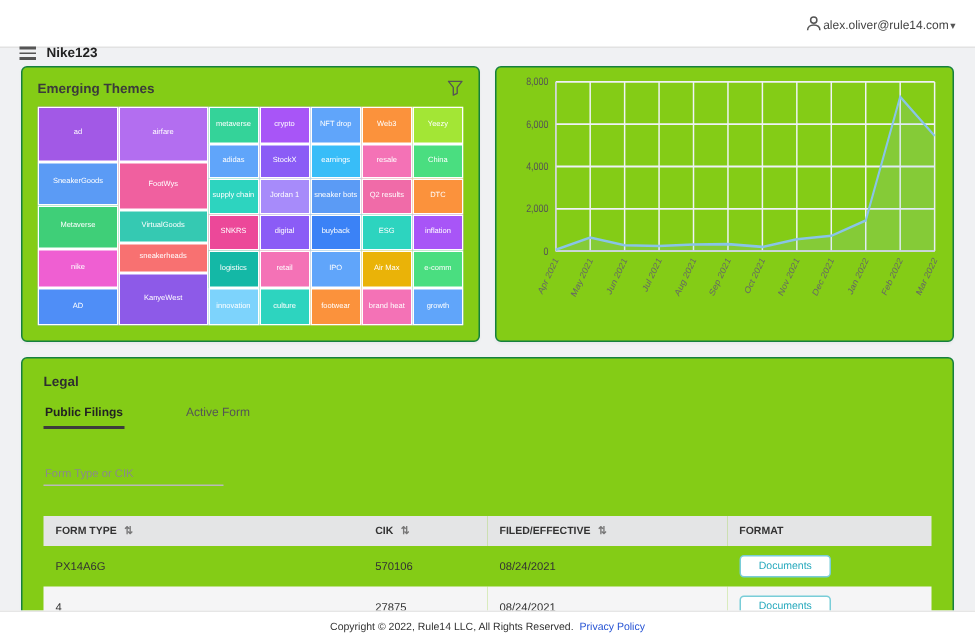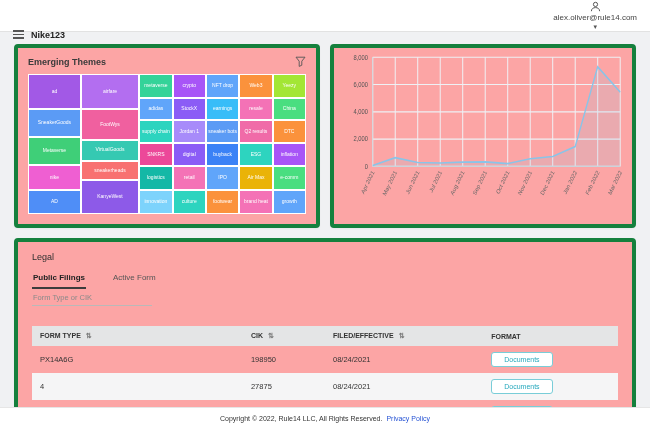--- a/index.html
+++ b/index.html
@@ -7,31 +7,31 @@
   body {
     width:650px; height:428px; overflow:hidden; position:relative;
     background:#f0f1f3; color:#333;
     font-family:"Liberation Sans", sans-serif;
   }
   
   .topbar {
     height:32px; background:#fff; border-bottom:1px solid #e2e2e2;
     display:flex; align-items:center; justify-content:space-between; padding:0 13px;
   }
-  .brand { display:flex; align-items:center; gap:7px;margin-top:38px; }
+  .brand { display:flex; align-items:flex-end; gap:7px;margin-top:38px; }
   .burger { width:11px; display:flex; flex-direction:column; gap:2px; cursor:pointer; }
   .burger i { display:block; height:1.5px; background:#555; }
   .brand-title { font-size:9px; font-weight:bold; color:#222; }
-  .user { display:flex; align-items:center; gap:1px; font-size:8px; color:#444; cursor:pointer;flex-direction:column; }
+  .user { display:flex; align-items:flex-end; gap:1px; font-size:8px; color:#444; cursor:pointer; }
   .chev { font-size:7px; color:#555; }
 
   main { padding:12px 14px 0; }
   .cards-row { display:flex; gap:10px; margin-bottom:10px; }
   .card {
-    background:#fca5a5; border:4px solid #15803d; border-radius:4px;
+    background:#84cc16; border:1px solid #15803d; border-radius:4px;
     box-shadow:0 1px 2px rgba(0,0,0,.04);
   }
   .half { flex:1; height:184px; display:flex; flex-direction:column; min-width:0; }
   .card-head { display:flex; justify-content:space-between; align-items:center; padding:8px 10px 5px; }
   .card-title { font-size:9px; font-weight:bold; color:#3b3b3b; }
   .funnel { cursor:pointer; }
 
   
   .treemap { position:relative; flex:1; margin:2px 10px 10px; overflow:hidden; }
   .tile {
@@ -40,26 +40,26 @@
     text-align:center; overflow:hidden; padding:1px; cursor:pointer; word-break:break-word;
   }
 
   
   .chart-wrap { flex:1; padding:0 6px 2px 2px; }
   .chart-wrap svg { width:100%; height:100%; display:block; }
   svg text { font-family:"Liberation Sans", sans-serif; }
 
   
   .legal-card { padding:10px 14px 10px; }
-  .legal-title { font-size:9px; font-weight:normal; color:#2f2f2f; }
-  .tabs { display:flex; gap:26px; margin-top:6px; }
+  .legal-title { font-size:9px; font-weight:bold; color:#2f2f2f; }
+  .tabs { display:flex; gap:40px; margin-top:6px; }
   .tab { font-size:8px; color:#555; padding:5px 1px 5px; cursor:pointer; border-bottom:2px solid transparent; }
   .tab.active { color:#222; font-weight:bold; border-bottom-color:#3c3c3c; }
   .search-input {
-    margin-top:1px; width:120px; border:0; border-bottom:1px solid #b9b9b9;
+    margin-top:22px; width:120px; border:0; border-bottom:1px solid #b9b9b9;
     font-size:7.5px; padding:3px 1px; outline:none; background:transparent;
     font-family:"Liberation Sans", sans-serif; color:#333; display:block;
   }
   .search-input::placeholder { color:#8a8a8a; }
 
   table { width:100%; border-collapse:collapse; margin-top:20px; }
   thead th { background:#e4e5e6; font-size:7px; font-weight:bold; text-align:left; padding:6px 8px; color:#333; white-space:nowrap; }
   th .sort { color:#777; margin-left:5px; font-size:7px; cursor:pointer; }
   tbody td { font-size:7.5px; padding:6px 8px; color:#333; }
   tbody tr:nth-child(even) { background:#f5f5f6; }
@@ -209,21 +209,21 @@
           <tr>
             <th style="width: 36%;"><span>FORM TYPE</span><span class="sort">⇅</span></th>
             <th style="width: 14%;"><span>CIK</span><span class="sort">⇅</span></th>
             <th style="width: 27%;"><span>FILED/EFFECTIVE</span><span class="sort">⇅</span></th>
             <th style="width: 23%;"><span>FORMAT</span></th>
           </tr>
         </thead>
       <tbody id="filings-body">
           <tr>
             <td>PX14A6G</td>
-            <td>198950</td>
+            <td>570106</td>
             <td>08/24/2021</td>
             <td><button class="doc-btn">Documents</button></td>
           </tr>
           <tr>
             <td>4</td>
             <td>27875</td>
             <td>08/24/2021</td>
             <td><button class="doc-btn">Documents</button></td>
           </tr>
           <tr>

